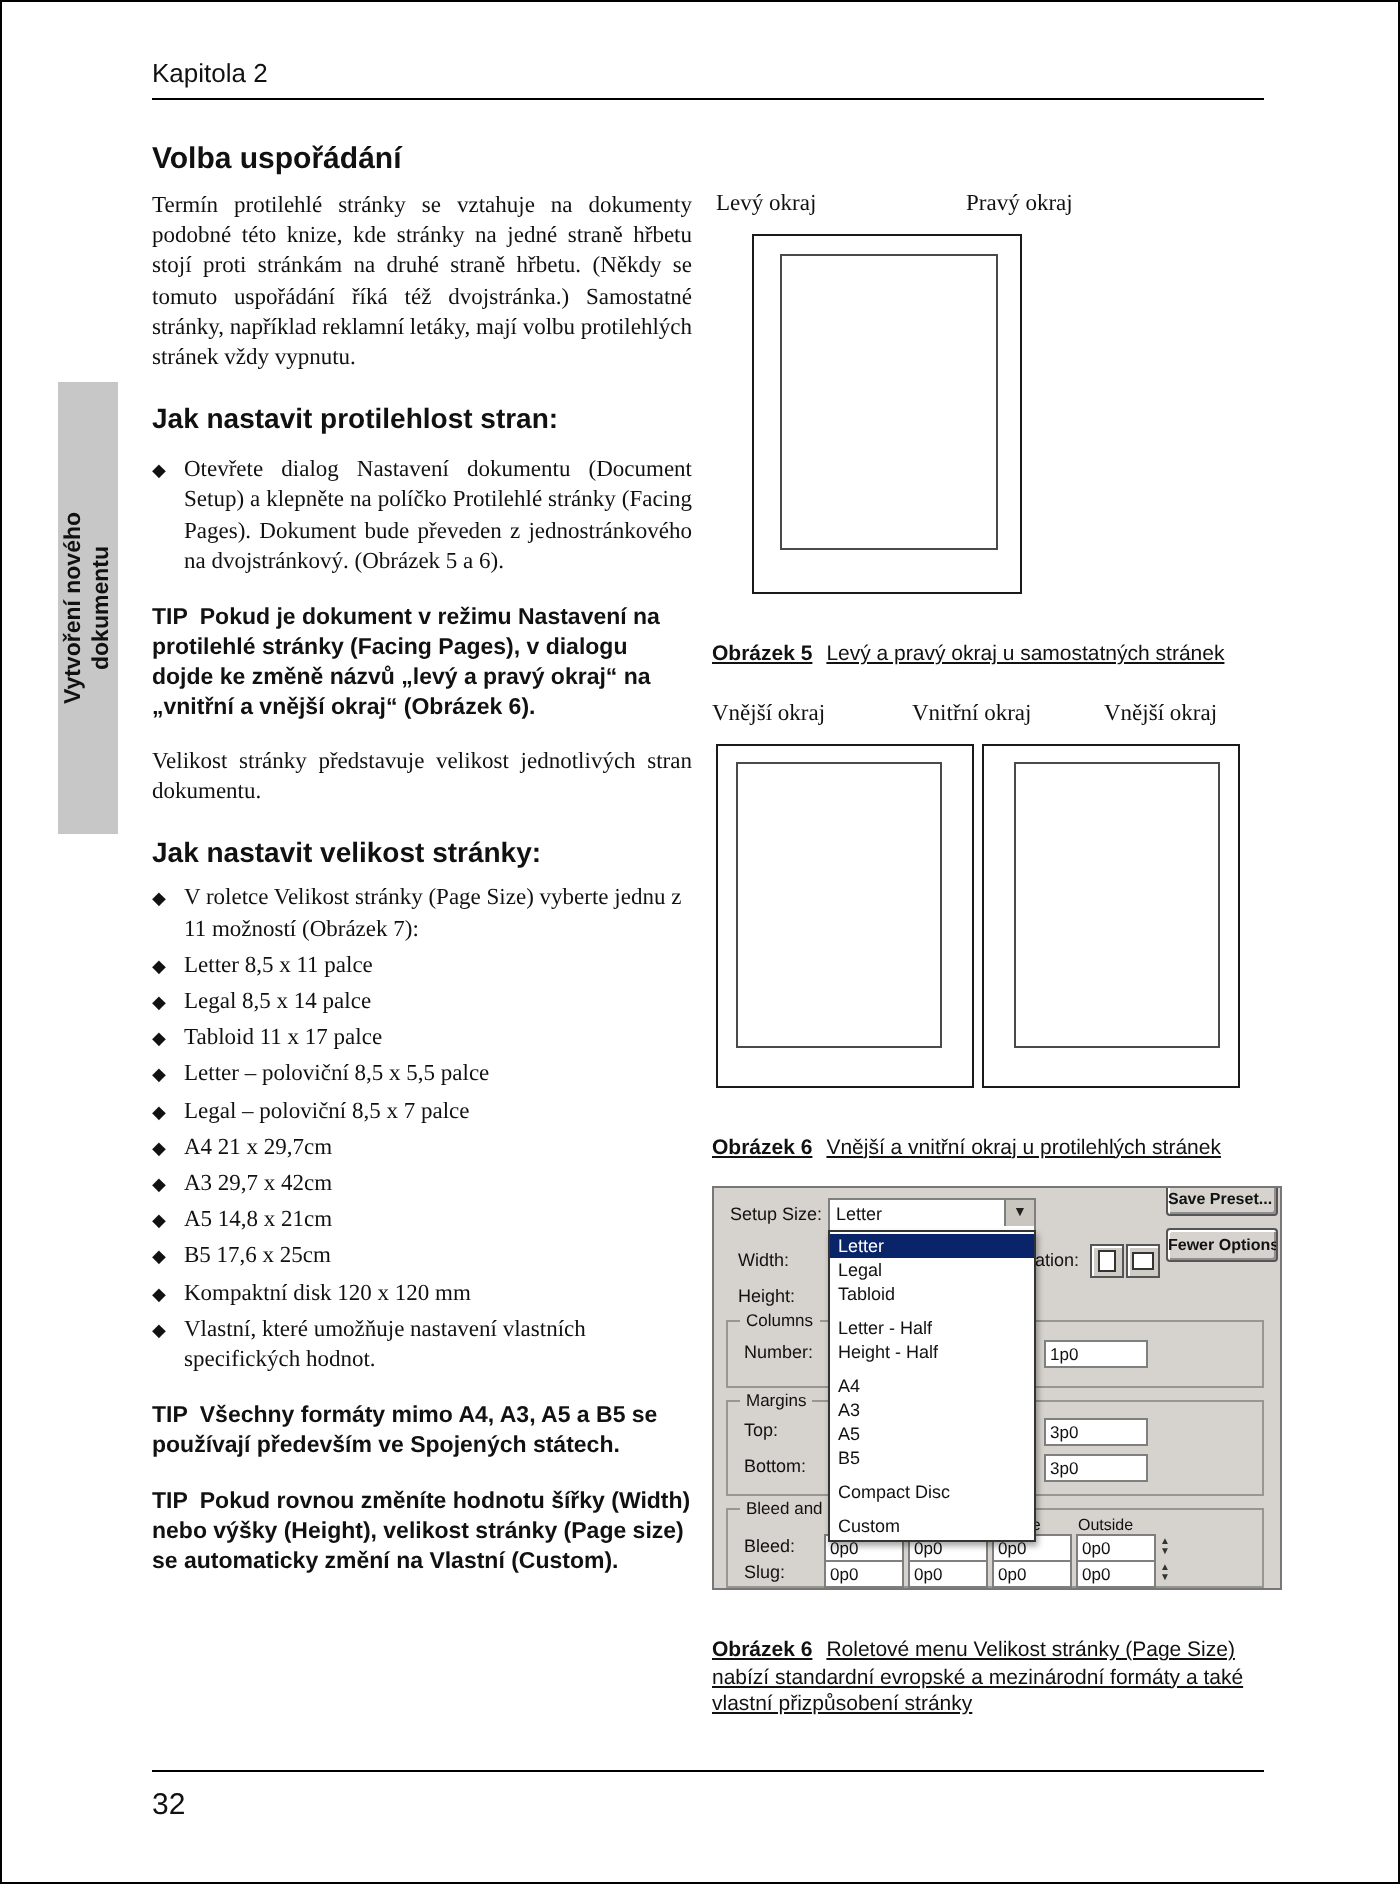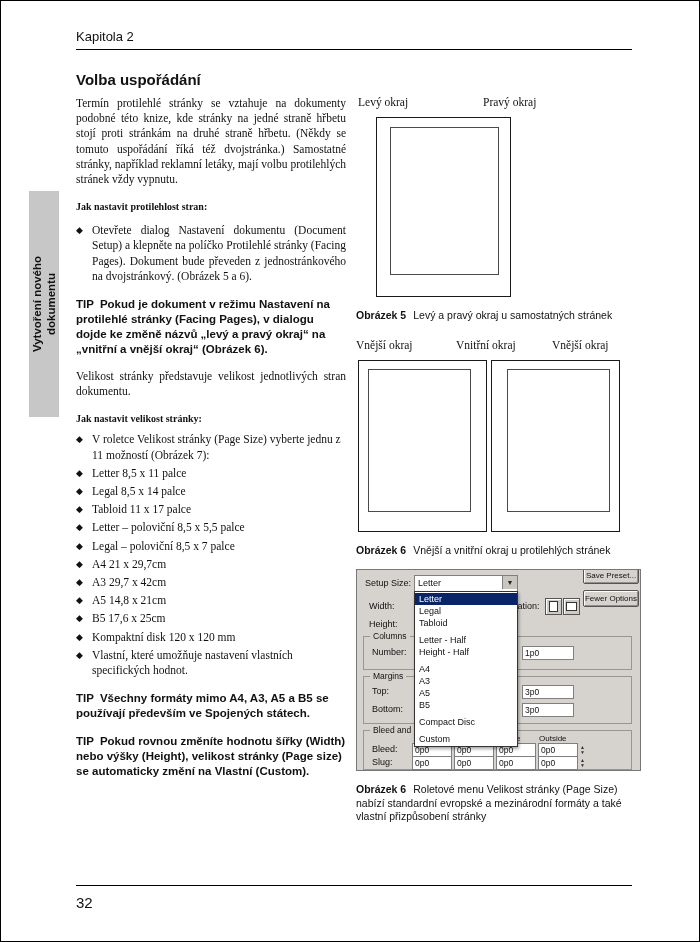--- a/index.html
+++ b/index.html
@@ -14,51 +14,51 @@
 
   
   .tab{position:absolute;left:28px;top:190px;width:30px;height:226px;background:#c7c7c7;}
   .tab-text{position:absolute;top:50%;left:50%;width:226px;transform:translate(-50%,-50%) rotate(-90deg);
             text-align:center;font-family:"Liberation Sans",sans-serif;font-weight:bold;
             font-size:11.5px;line-height:14px;color:#111;}
 
   
   .col-left{position:absolute;left:75px;top:70px;width:270px;}
   .h1{font-family:"Liberation Sans",sans-serif;font-size:15px;font-weight:bold;margin:0 0 8px 0;}
-  .h2{font-family:Liberation Serif, serif;font-size:10px;font-weight:bold;margin:14px 0 8px 0;}
+  .h2{font-family:Liberation Sans, sans-serif;font-size:14px;font-weight:bold;margin:14px 0 8px 0;}
   .body-p{font-size:11.5px;line-height:15.2px;text-align:justify;margin:0;}
   .mt12{margin-top:12px;}
   .it{}
   .step{display:flex;margin-top:11px;}
   .diam{flex:none;width:16px;font-size:9px;padding-top:2px;}
   .step-text{flex:1;font-size:11.5px;line-height:15.2px;text-align:justify;}
   .tip{font-family:"Liberation Sans",sans-serif;font-weight:bold;font-size:11.5px;line-height:15px;margin-top:13px;}
   .tip-label{margin-right:6px;}
   .size-item{display:flex;margin-bottom:3px;}
   .size-text{flex:1;font-size:11.5px;line-height:15.2px;}
 
   
   .col-right{position:absolute;left:355px;top:95px;width:285px;}
   .fig-labels{position:relative;height:15px;font-size:11.5px;}
   .fl{position:absolute;top:0;white-space:nowrap;}
   .fig5-box{position:relative;margin:6px 0 0 20px;width:133px;height:178px;border:1.5px solid #1a1a1a;background:#fff;}
   .inner{position:absolute;border:1px solid #4a4a4a;}
   .fig6-row{display:flex;gap:4px;margin:6px 0 0 2px;}
   .fig6-box{position:relative;width:127px;height:170px;border:1.5px solid #1a1a1a;background:#fff;}
-  .caption{font-family:"Liberation Sans",sans-serif;font-size:10.5px;line-height:13.5px;margin-top:12px;width:282px;}
+  .caption{font-family:"Liberation Sans",sans-serif;font-size:10.5px;line-height:13.5px;margin-top:24px;width:282px;text-decoration:underline;}
   .cap-label{font-weight:bold;margin-right:7px;}
 
   
   .dialog{position:relative;margin-top:12px;width:283px;height:200px;background:#d6d3ce;border:1px solid #777;
           font-family:"Liberation Sans",sans-serif;font-size:9px;overflow:hidden;}
   .dlabel{position:absolute;white-space:nowrap;}
   .f{position:absolute;background:#fff;border:1px solid #7f7f7f;height:12px;line-height:12px;font-size:8.5px;padding-left:2px;}
-  .btn{position:absolute;left:226px;width:54px;height:15px;line-height:15px;text-align:center;background:#d6d3ce;
+  .btn{position:absolute;left:226px;width:54px;height:15px;line-height:15px;text-align:left;background:#d6d3ce;
        border:1px solid #555;border-radius:2px;box-shadow:inset 1px 1px 0 #fff, inset -1px -1px 0 #8f8f8f;
-       font-size:8px;overflow:hidden;white-space:nowrap;}
+       font-size:8px;overflow:hidden;white-space:nowrap;font-weight:bold;}
   .combo{position:absolute;left:57px;top:5px;width:102px;height:15px;background:#fff;border:1px solid #7f7f7f;}
   .combo-val{position:absolute;left:3px;top:0;line-height:14px;font-size:9px;}
   .combo-btn{position:absolute;right:0;top:0;width:14px;height:13px;background:#c9c6c0;border-left:1px solid #7f7f7f;
              text-align:center;font-size:7px;line-height:13px;color:#222;}
   .group{position:absolute;left:6px;width:267px;border:1px solid #979790;}
   .gtitle{position:absolute;top:-6px;left:6px;background:#d6d3ce;padding:0 3px;font-size:8.5px;}
   .droplist{position:absolute;left:57px;top:21px;width:102px;background:#fff;border:1px solid #333;z-index:10;
             box-shadow:1px 2px 3px rgba(0,0,0,.35);padding:1px 0;}
   .opt{height:12px;line-height:12px;padding-left:4px;font-size:9px;white-space:nowrap;}
   .opt.sel{background:#0a246a;color:#fff;}

